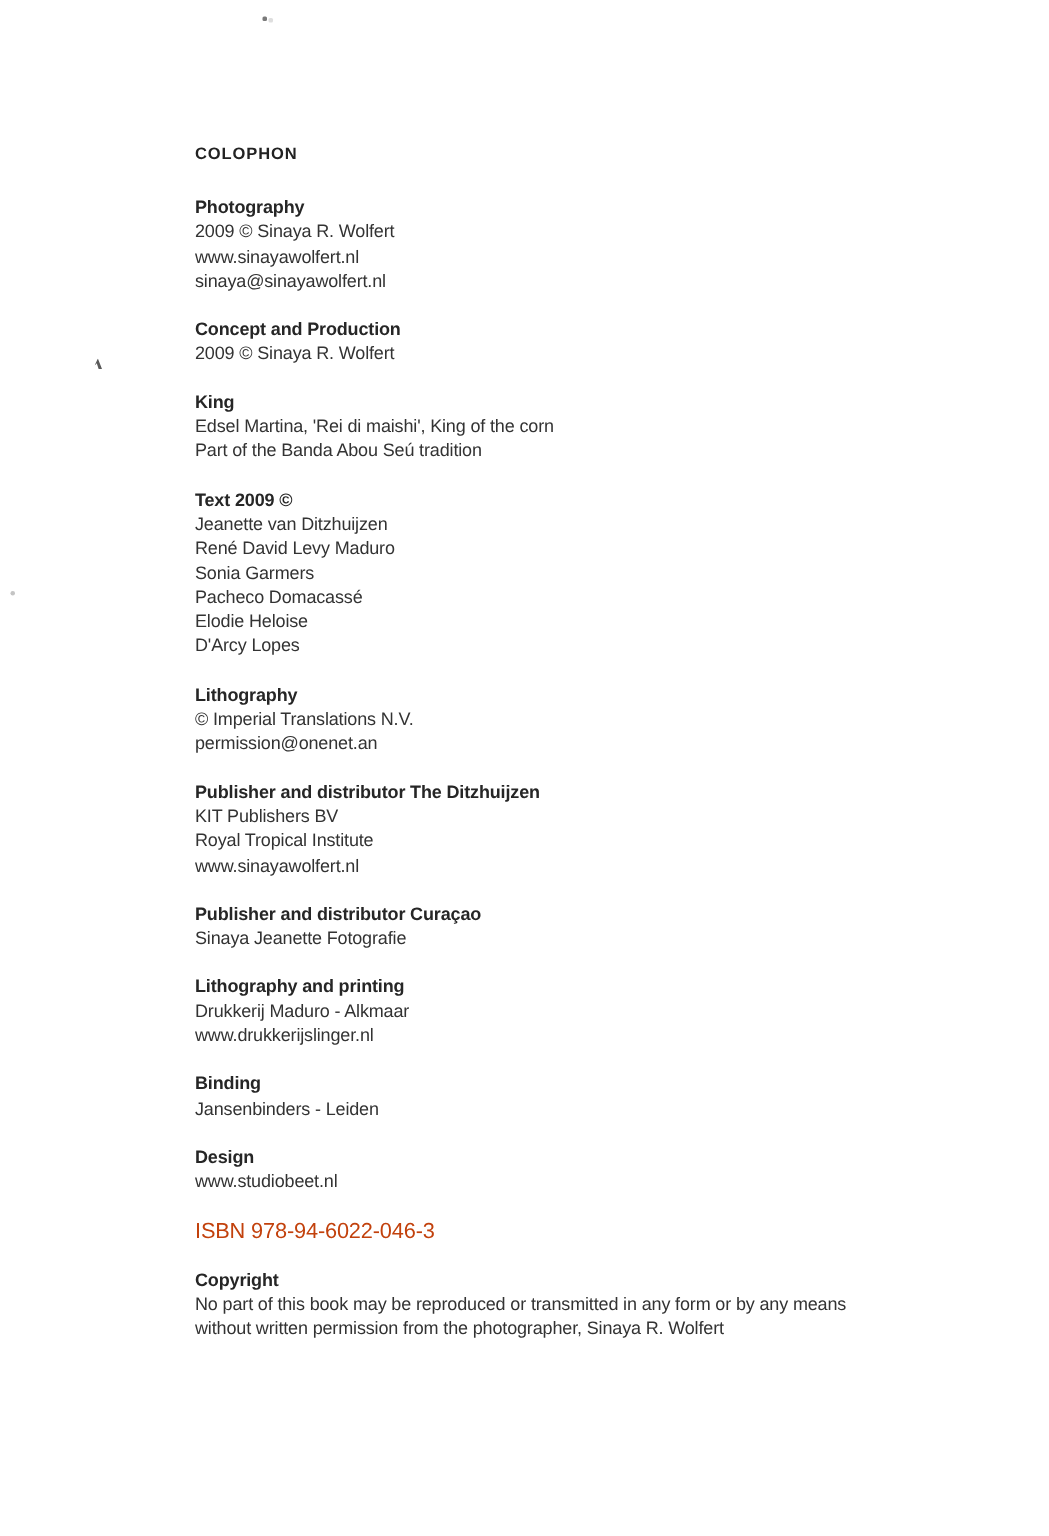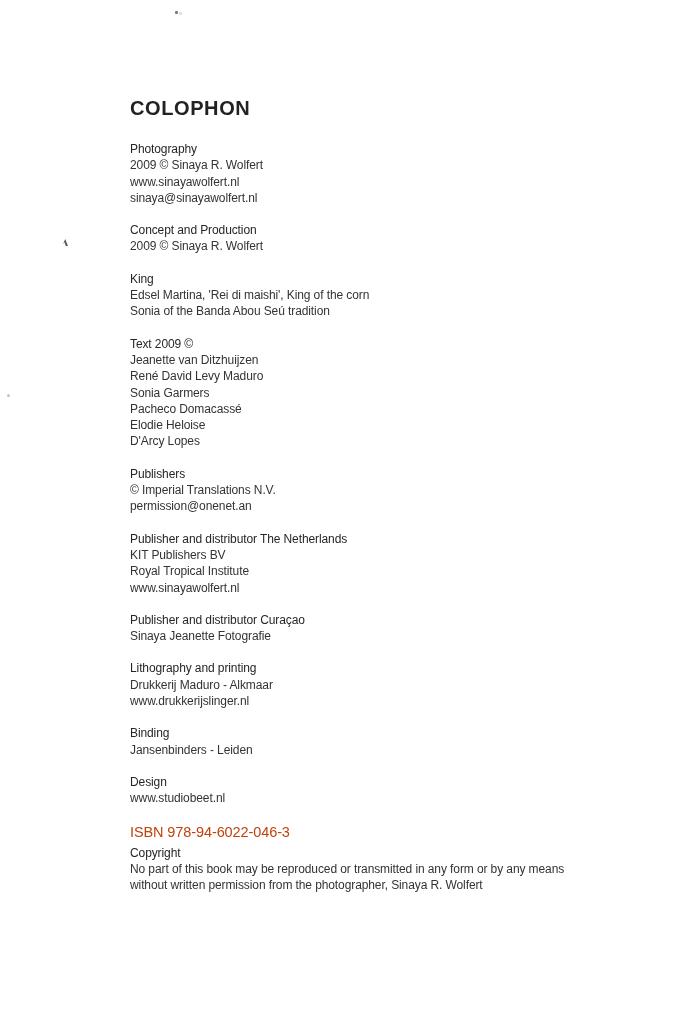--- a/index.html
+++ b/index.html
@@ -16,51 +16,51 @@
     color: #2e2e2e;
     overflow: hidden;
   }
   .content {
     position: absolute;
     left: 130px;
     top: 97px;
     width: 470px;
   }
   .title {
-    font-size: 20px;
+    font-size: 11px;
     font-weight: bold;
     letter-spacing: 0.6px;
     color: #222222;
     margin: 0 0 21px 0;
   }
   .section {
     margin: 0 0 16px 0;
   }
   .heading {
     font-size: 12px;
     line-height: 16.3px;
-    font-weight: normal;
+    font-weight: bold;
     color: #262626;
     letter-spacing: -0.1px;
   }
   .line {
     font-size: 12px;
     line-height: 16.3px;
     color: #333333;
     letter-spacing: -0.1px;
   }
   .isbn {
     font-size: 14.5px;
     line-height: 18px;
     color: #c2410c;
     margin: 13px 0 0 0;
     letter-spacing: -0.1px;
   }
   .copyright {
-    margin-top: 4px;
+    margin-top: 15px;
   }
   
   .artifact {
     position: absolute;
   }
   .artifact-top {
     left: 175px;
     top: 11px;
     width: 3px;
     height: 3px;
@@ -104,38 +104,38 @@
           <div class="line">www.sinayawolfert.nl</div>
           <div class="line">sinaya@sinayawolfert.nl</div>
         </div>
         <div class="section">
           <div class="heading">Concept and Production</div>
           <div class="line">2009 © Sinaya R. Wolfert</div>
         </div>
         <div class="section">
           <div class="heading">King</div>
           <div class="line">Edsel Martina, 'Rei di maishi', King of the corn</div>
-          <div class="line">Sonia of the Banda Abou Seú tradition</div>
+          <div class="line">Part of the Banda Abou Seú tradition</div>
         </div>
         <div class="section">
           <div class="heading">Text 2009 ©</div>
           <div class="line">Jeanette van Ditzhuijzen</div>
           <div class="line">René David Levy Maduro</div>
           <div class="line">Sonia Garmers</div>
           <div class="line">Pacheco Domacassé</div>
           <div class="line">Elodie Heloise</div>
           <div class="line">D'Arcy Lopes</div>
         </div>
         <div class="section">
-          <div class="heading">Publishers</div>
+          <div class="heading">Lithography</div>
           <div class="line">© Imperial Translations N.V.</div>
           <div class="line">permission@onenet.an</div>
         </div>
         <div class="section">
-          <div class="heading">Publisher and distributor The Netherlands</div>
+          <div class="heading">Publisher and distributor The Ditzhuijzen</div>
           <div class="line">KIT Publishers BV</div>
           <div class="line">Royal Tropical Institute</div>
           <div class="line">www.sinayawolfert.nl</div>
         </div>
         <div class="section">
           <div class="heading">Publisher and distributor Curaçao</div>
           <div class="line">Sinaya Jeanette Fotografie</div>
         </div>
         <div class="section">
           <div class="heading">Lithography and printing</div>

